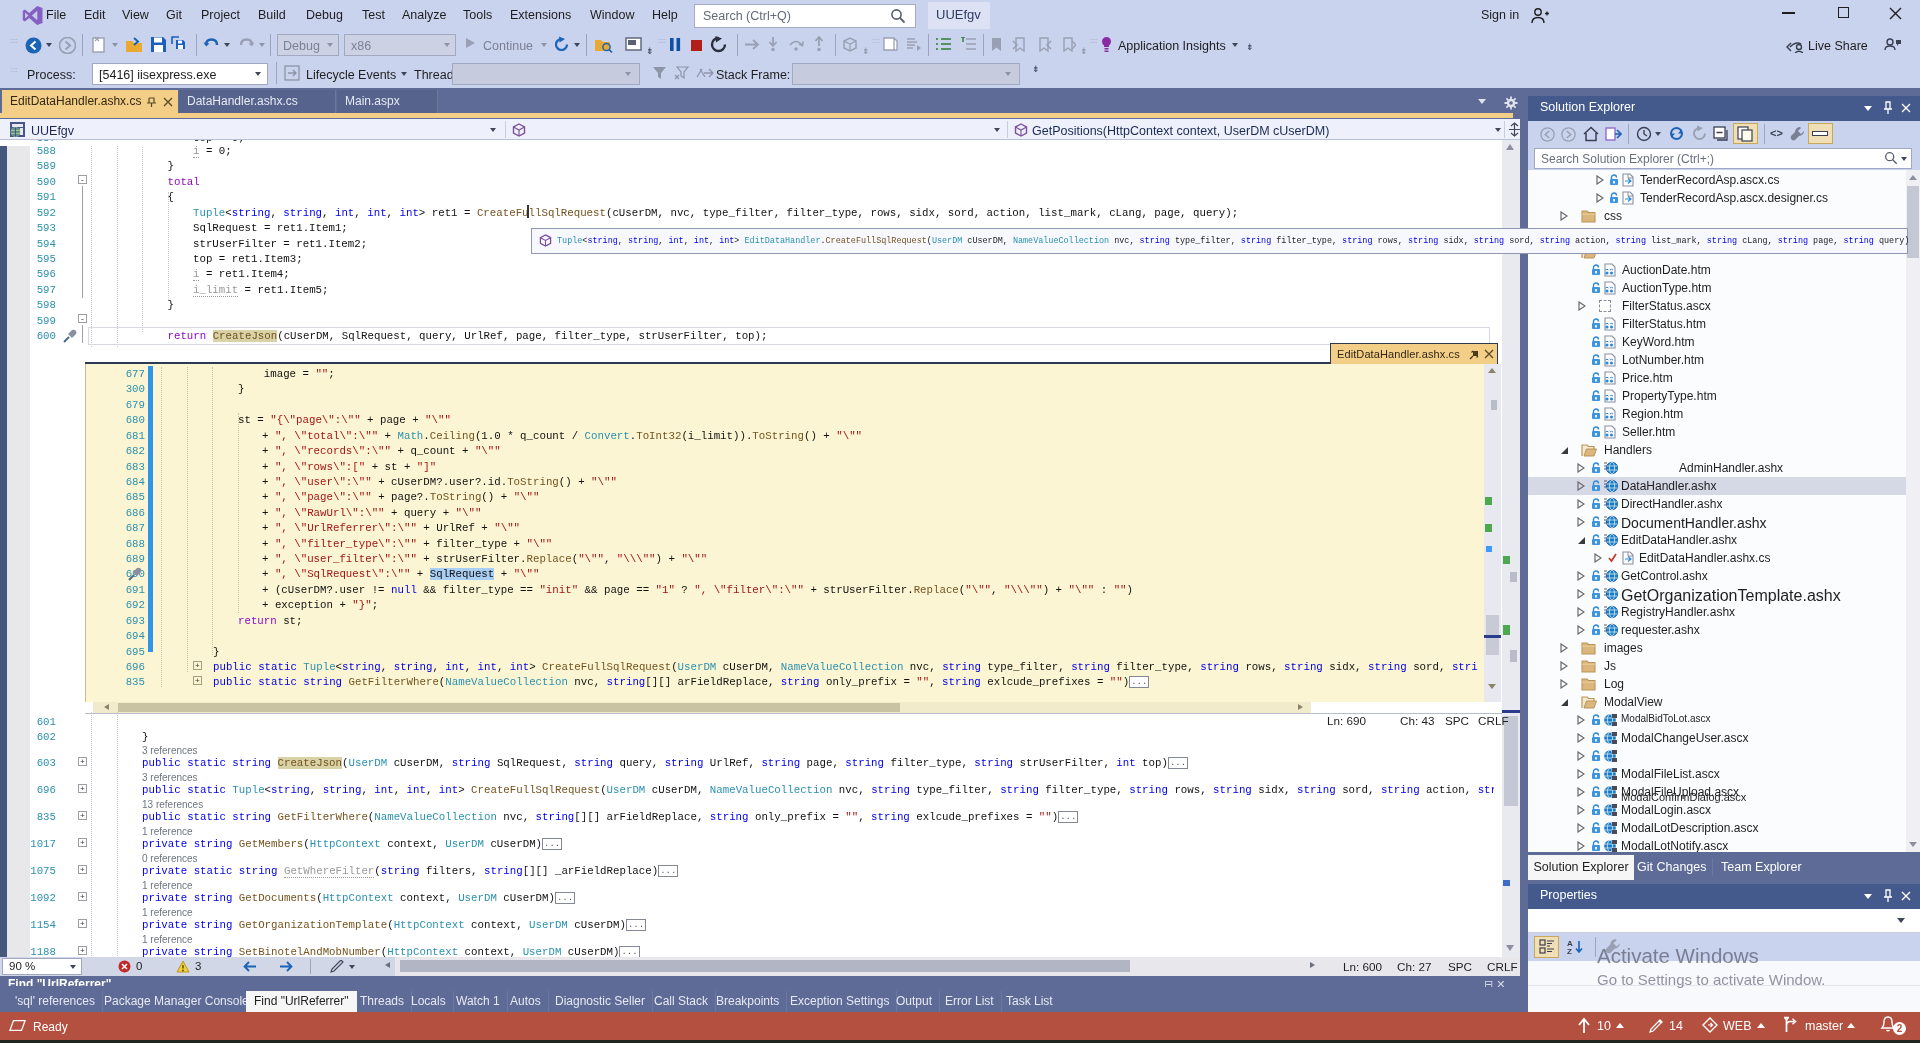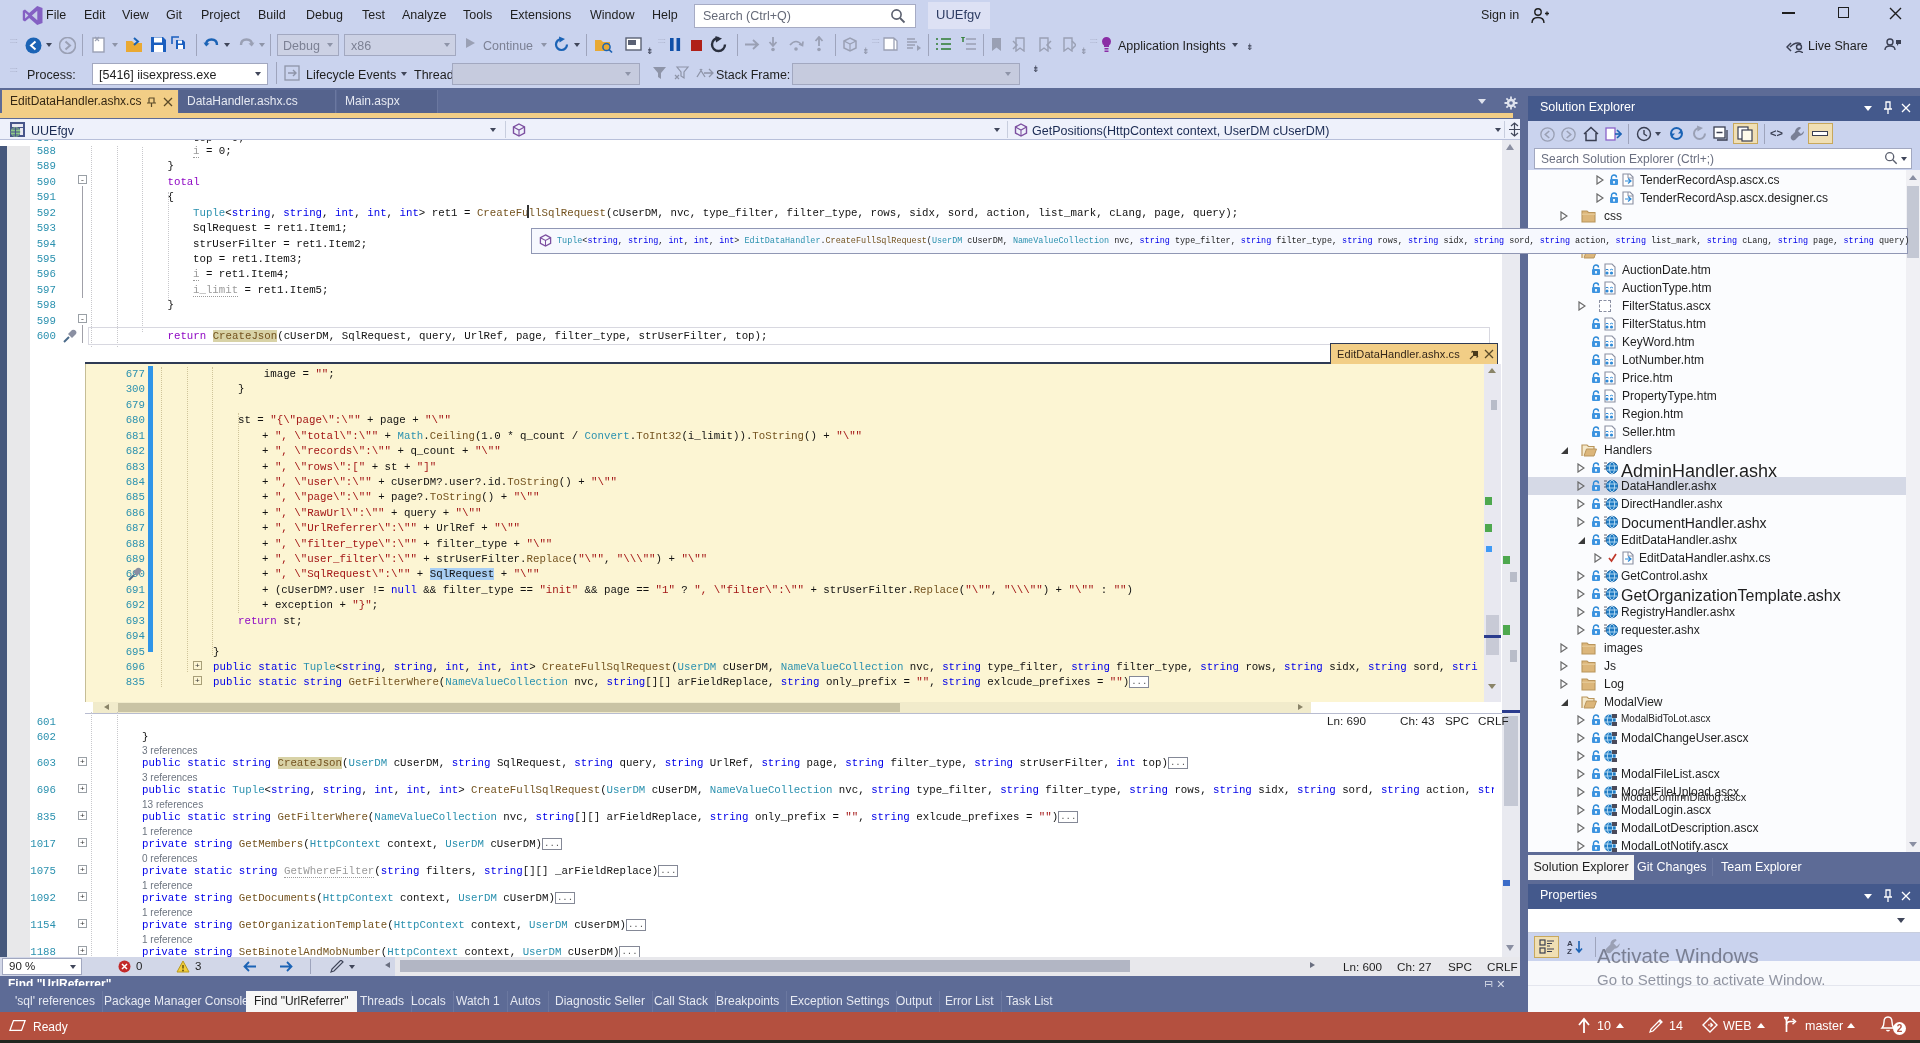--- a/index.html
+++ b/index.html
@@ -818,21 +818,21 @@
     <rect x="1" y="5" width="8" height="6" rx="1" fill="#3d94e0"></rect>
     <rect x="4" y="7" width="2" height="2.5" fill="#e8f2fc"></rect>
   </svg>
 <svg class="a" style="left:1603px;top:461px" width="15" height="14" viewBox="0 0 15 14">
     <path d="M1 2 L4 2 M1 5 L4 5 M1 8 L4 8" stroke="#5a5f6e" stroke-width="1.2"></path>
     <circle cx="9" cy="7" r="5.8" fill="#1c7ac4"></circle>
     <circle cx="9" cy="7" r="5.8" fill="none" stroke="#0e5a9e" stroke-width="0.8"></circle>
     <ellipse cx="9" cy="7" rx="2.6" ry="5.8" fill="none" stroke="#bfe0f4" stroke-width="0.9"></ellipse>
     <path d="M3.5 5 L14.5 5 M3.5 9 L14.5 9" stroke="#bfe0f4" stroke-width="0.9"></path>
   </svg>
-<div class="a" style="left:1621px;top:461px;font-size:18px">AdminHandler.ashx</div>
+<div class="a" style="left:1679px;top:461px;font-size:12px">AdminHandler.ashx</div>
 <div class="a" style="left:1528px;top:477px;width:378px;height:18px;background:#d5d9e6"></div>
 <svg class="a" style="left:1577px;top:481px" width="8" height="10" viewBox="0 0 8 10">
     <path d="M1 1 L7 5 L1 9 Z" fill="none" stroke="#6a6a6a" stroke-width="1.2"></path>
   </svg>
 <svg class="a" style="left:1591px;top:480px" width="10" height="12" viewBox="0 0 10 12">
     <path d="M2.5 5 L2.5 3.5 A2.5 2.5 0 0 1 7.5 3.5" fill="none" stroke="#2d8ad8" stroke-width="1.4"></path>
     <rect x="1" y="5" width="8" height="6" rx="1" fill="#3d94e0"></rect>
     <rect x="4" y="7" width="2" height="2.5" fill="#e8f2fc"></rect>
   </svg>
 <svg class="a" style="left:1603px;top:479px" width="15" height="14" viewBox="0 0 15 14">

